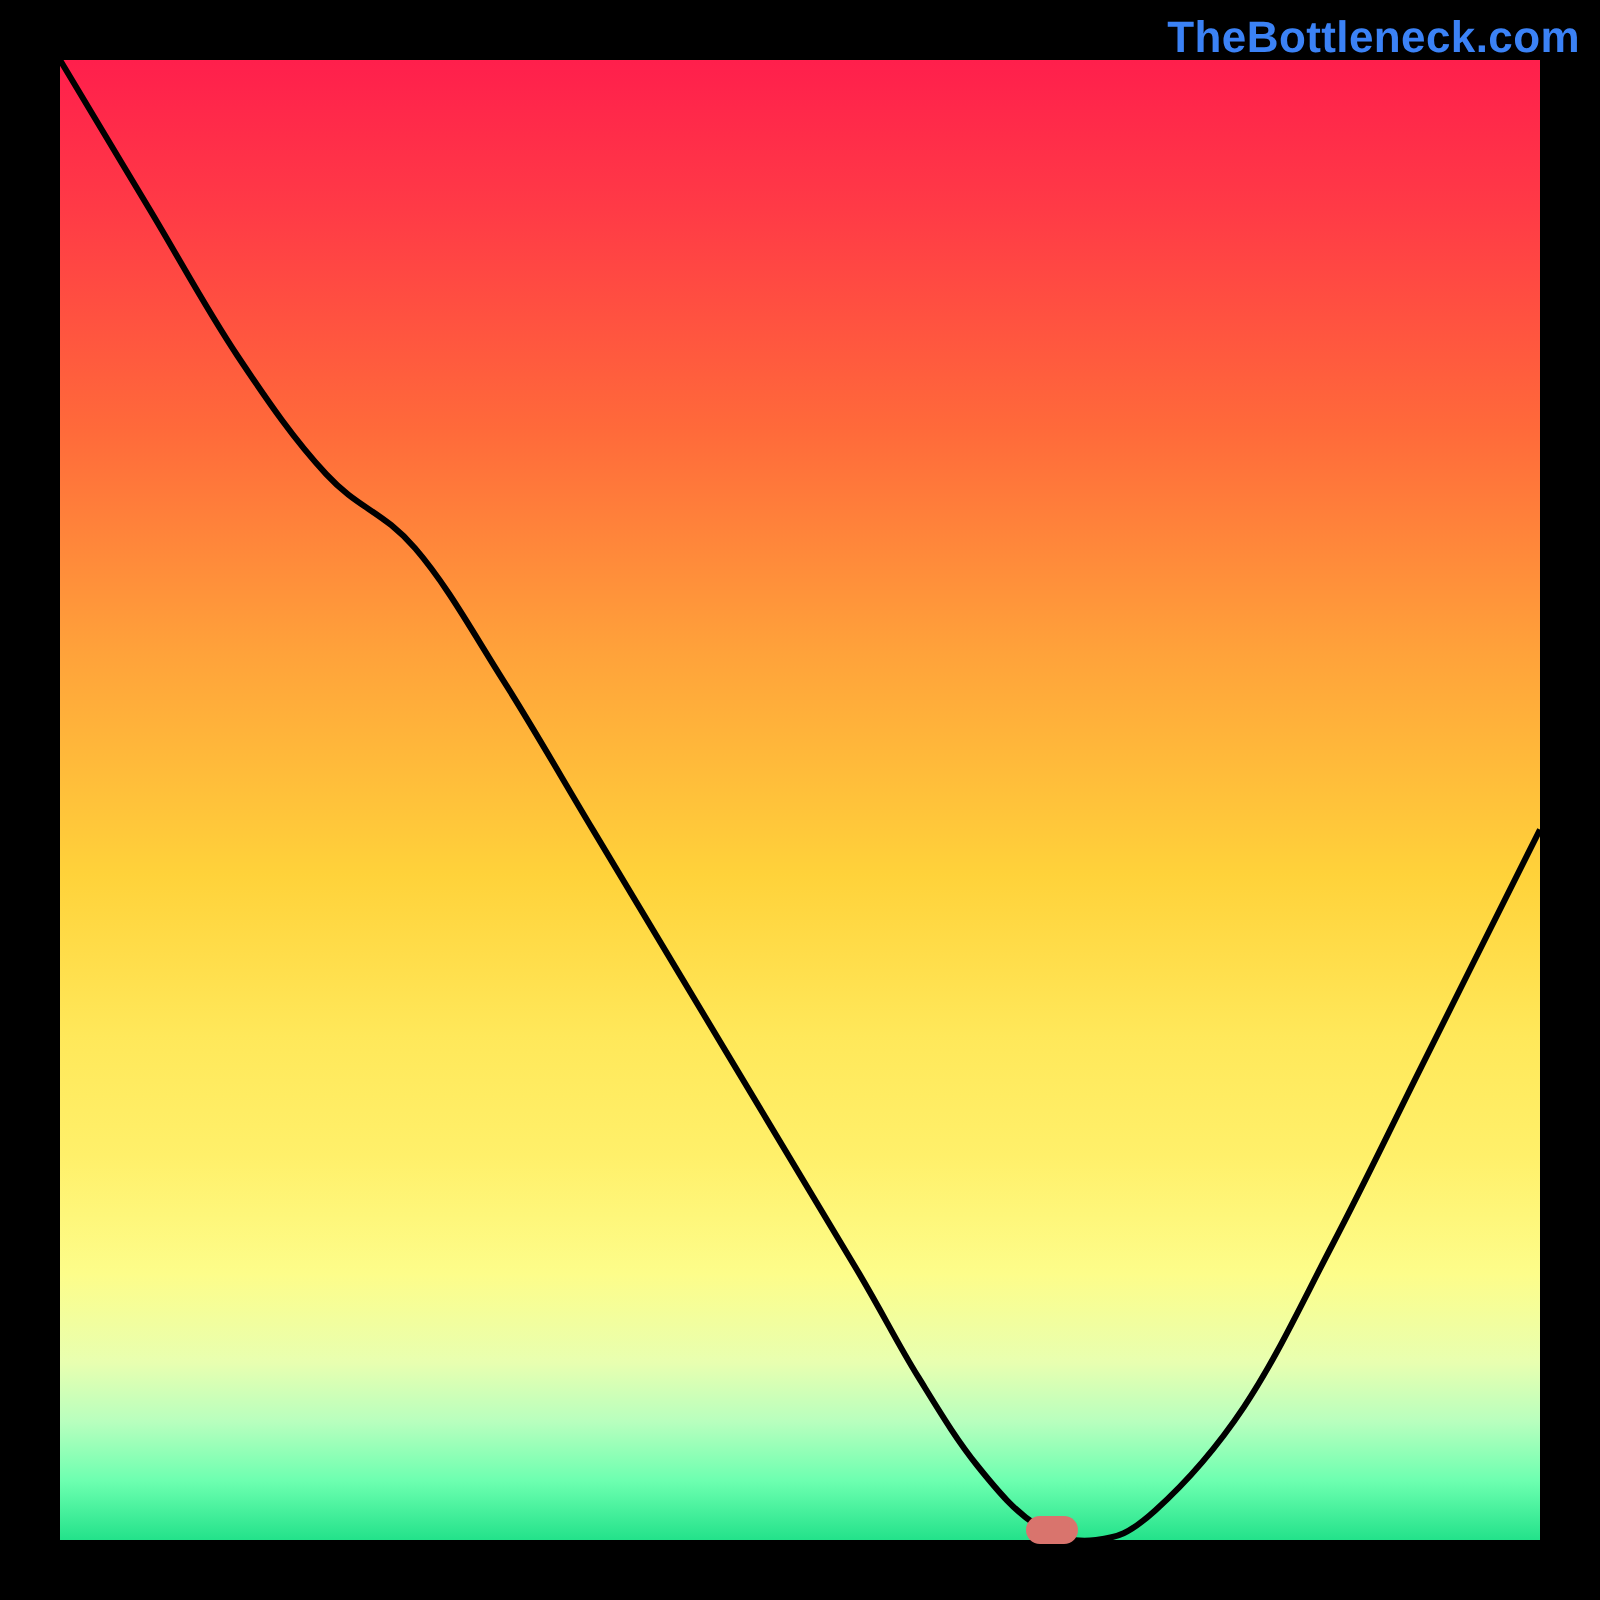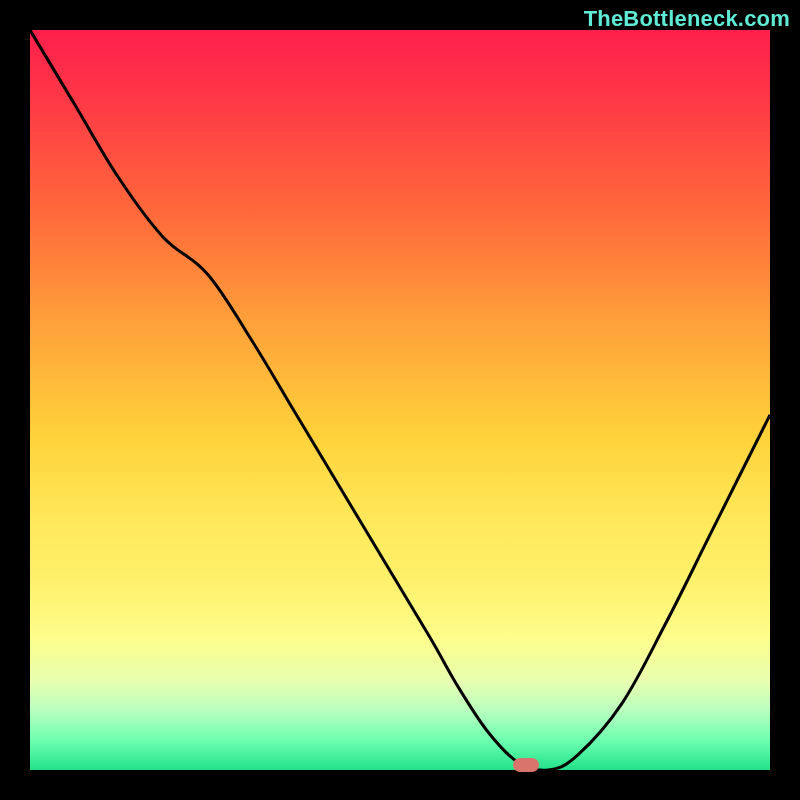--- a/index.html
+++ b/index.html
@@ -5,21 +5,21 @@
   * { margin: 0; padding: 0; box-sizing: border-box; }
   html, body { width: 800px; height: 800px; overflow: hidden; background: #000; }
   .canvas { position: relative; width: 800px; height: 800px; background: #000; }
   .watermark {
     position: absolute;
     top: 6px;
     right: 10px;
     font-family: Arial, Helvetica, sans-serif;
     font-size: 22px;
     font-weight: bold;
-    color: #5eead4;
+    color: #3b82f6;
     letter-spacing: 0.2px;
   }
   .plot-area {
     position: absolute;
     left: 30px;
     top: 30px;
     width: 740px;
     height: 740px;
     background: linear-gradient(to bottom,
       #ff1f4c 0%,

